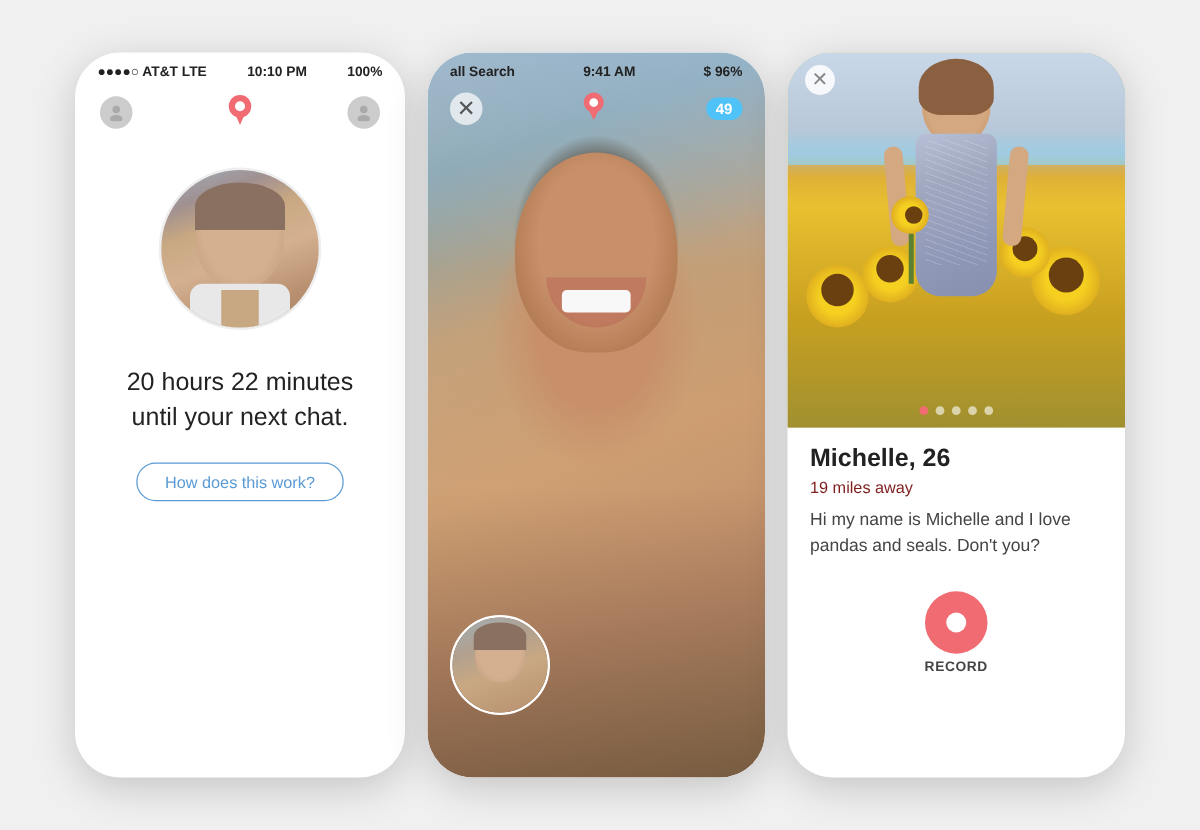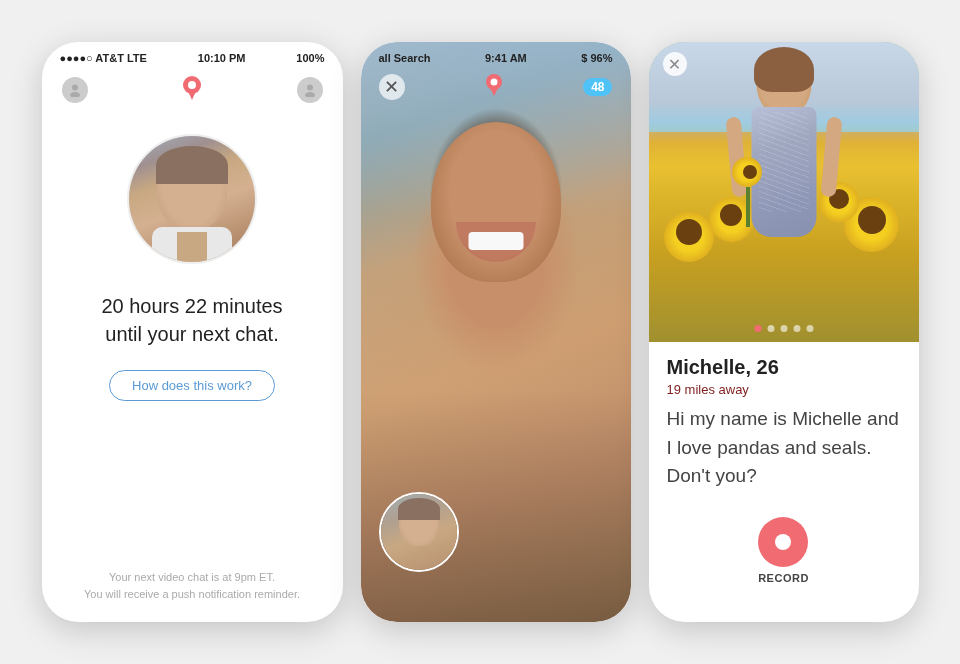--- a/index.html
+++ b/index.html
@@ -21,21 +21,21 @@
       border-radius: 36px;
       overflow: hidden;
       box-shadow: 0 8px 32px rgba(0,0,0,0.18);
       position: relative;
       display: flex;
       flex-direction: column;
     }
 
     
     .phone1 {
-      width: 301px;
+      width: 264px;
       height: 580px;
     }
     .phone1 .status-bar {
       display: flex;
       justify-content: space-between;
       align-items: center;
       padding: 10px 18px 4px;
       font-size: 11px;
       font-weight: 600;
       color: #222;
@@ -237,21 +237,21 @@
       font-weight: 700;
       color: #222;
       margin-bottom: 3px;
     }
     .phone3 .distance {
       font-size: 13px;
       color: #7f1d1d;
       margin-bottom: 8px;
     }
     .phone3 .bio {
-      font-size: 19px;
+      font-size: 14px;
       color: #444;
       line-height: 1.5;
       margin-bottom: 18px;
     }
     .phone3 .action-row {
       display: flex;
       justify-content: center;
       gap: 32px;
       padding: 8px 0 10px;
     }
@@ -325,24 +325,20 @@
 
         <div style="position:absolute;bottom:0;left:50%;transform:translateX(-50%);width:80px;height:35px;background:#e8e8e8;border-radius:10px 10px 0 0;"></div>
         <div style="position:absolute;bottom:0;left:50%;transform:translateX(-50%);width:30px;height:30px;background:#c8a882;"></div>
       </div>
     </div>
     <div class="timer-text">
       <span style="white-space:pre-line;">20 hours 22 minutes
 until your next chat.</span>
     </div>
     <button class="how-btn">How does this work?</button>
-  </div>
-  <div class="bottom-text">
-    <span style="white-space:pre-line;">Your next video chat is at 9pm ET.
-You will receive a push notification reminder.</span>
   </div>
 </div>
 
 <div class="phone phone2">
 
   <div class="video-bg">
     <div class="woman-face-overlay"></div>
 
     <div style="position:absolute;top:50px;left:50%;transform:translateX(-50%);width:190px;height:300px;">
 
@@ -364,21 +360,21 @@
 
   <div class="top-icons">
     <div class="close-x">✕</div>
     <div class="logo-pin">
       <svg width="20" height="24" viewBox="0 0 20 24">
         <ellipse cx="10" cy="10" rx="8" ry="8" fill="#f06b72"></ellipse>
         <polygon points="10,24 6,16 14,16" fill="#f06b72"></polygon>
         <circle cx="10" cy="10" r="3.5" fill="white"></circle>
       </svg>
     </div>
-    <div class="badge-num">48</div>
+    <div class="badge-num">49</div>
   </div>
 
   <div class="self-preview">
     <div class="self-face">
 
       <div style="width:100%;height:100%;background:linear-gradient(160deg,#a0b0b8 0%,#b0a090 30%,#c8a882 55%,#b89070 100%);position:relative;">
         <div style="position:absolute;top:6px;left:50%;transform:translateX(-50%);width:40px;height:46px;border-radius:50% 50% 45% 45%;background:radial-gradient(ellipse at 50% 40%,#d4b090 60%,#c0987a 100%);"></div>
         <div style="position:absolute;top:4px;left:50%;transform:translateX(-50%);width:42px;height:22px;border-radius:50% 50% 0 0;background:#8a7060;"></div>
       </div>
     </div>

